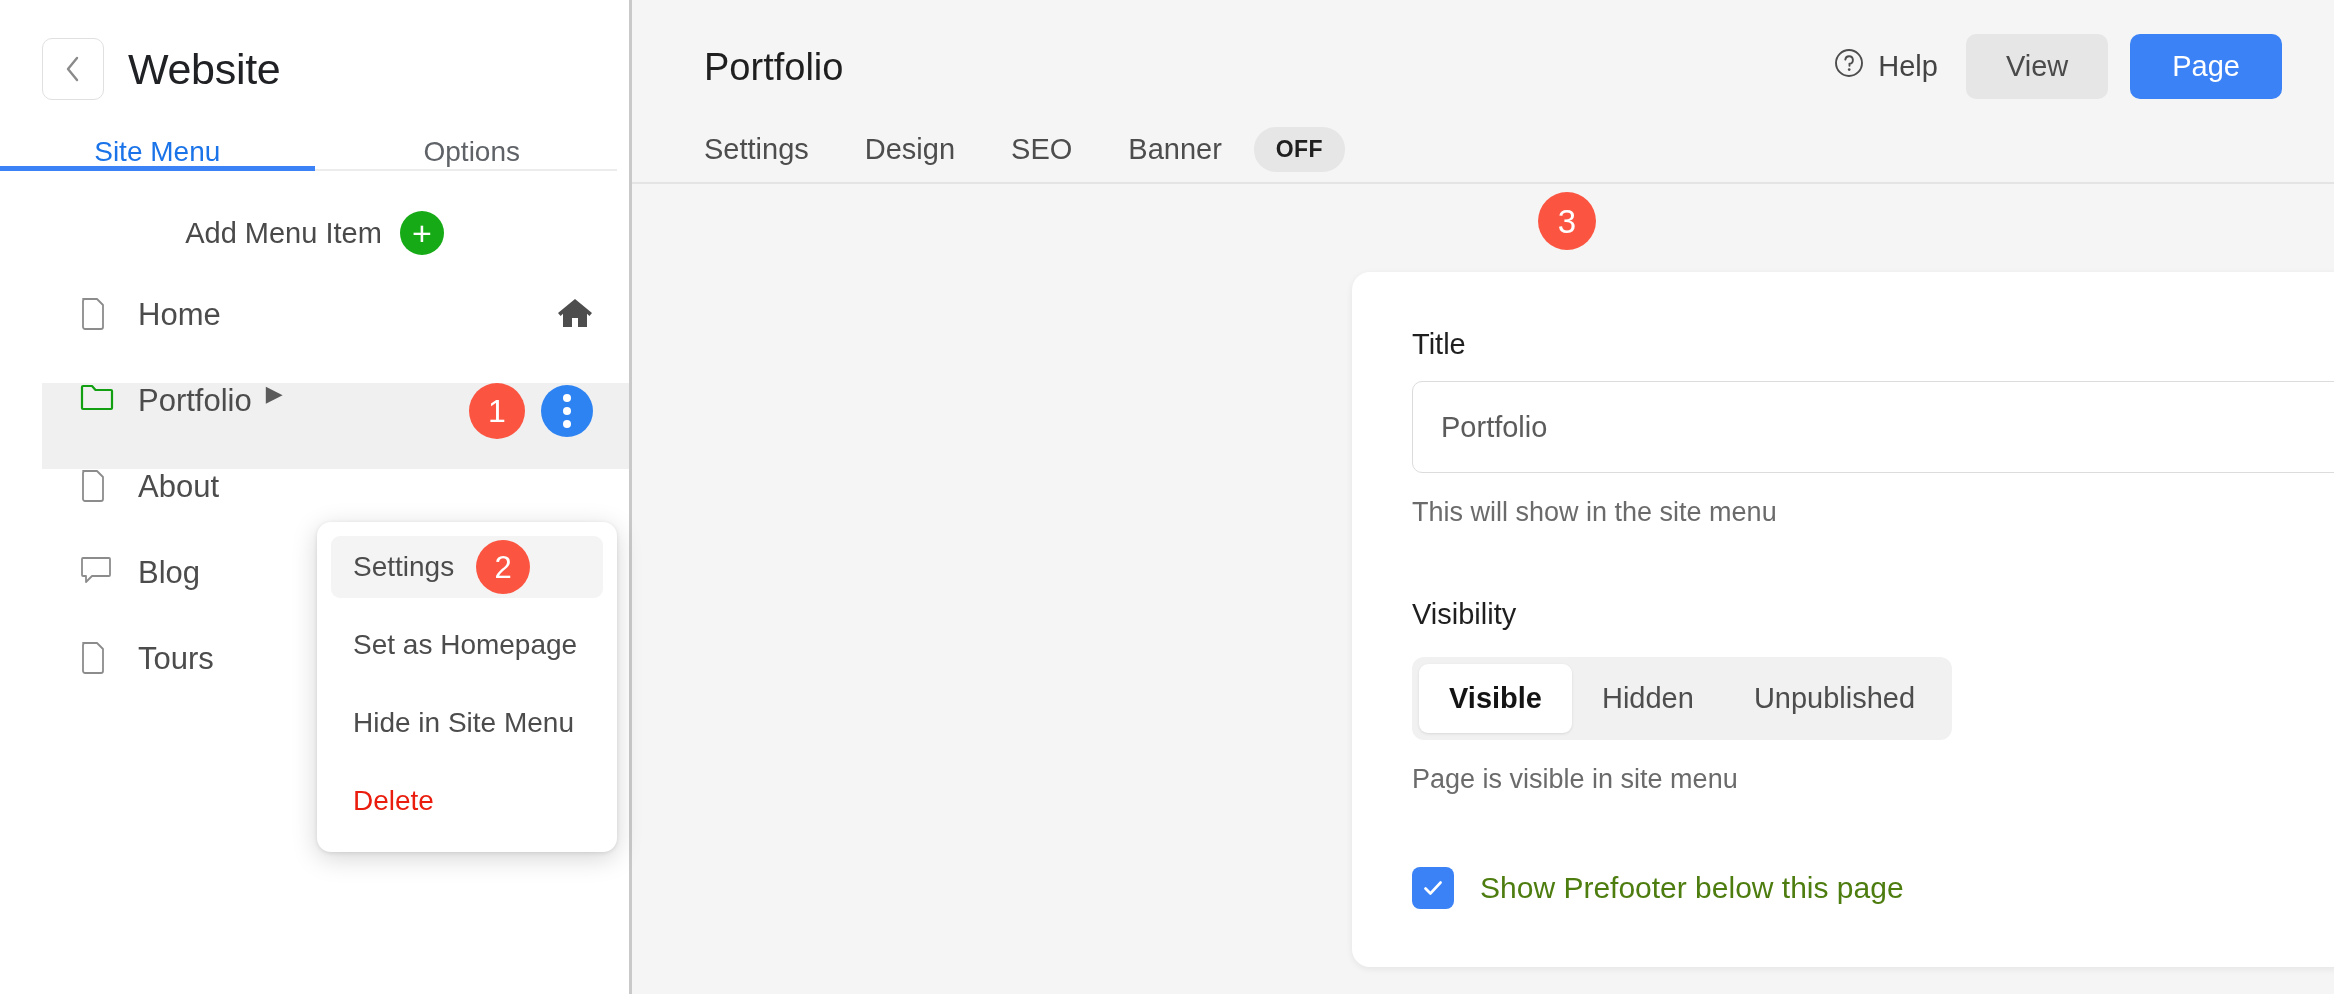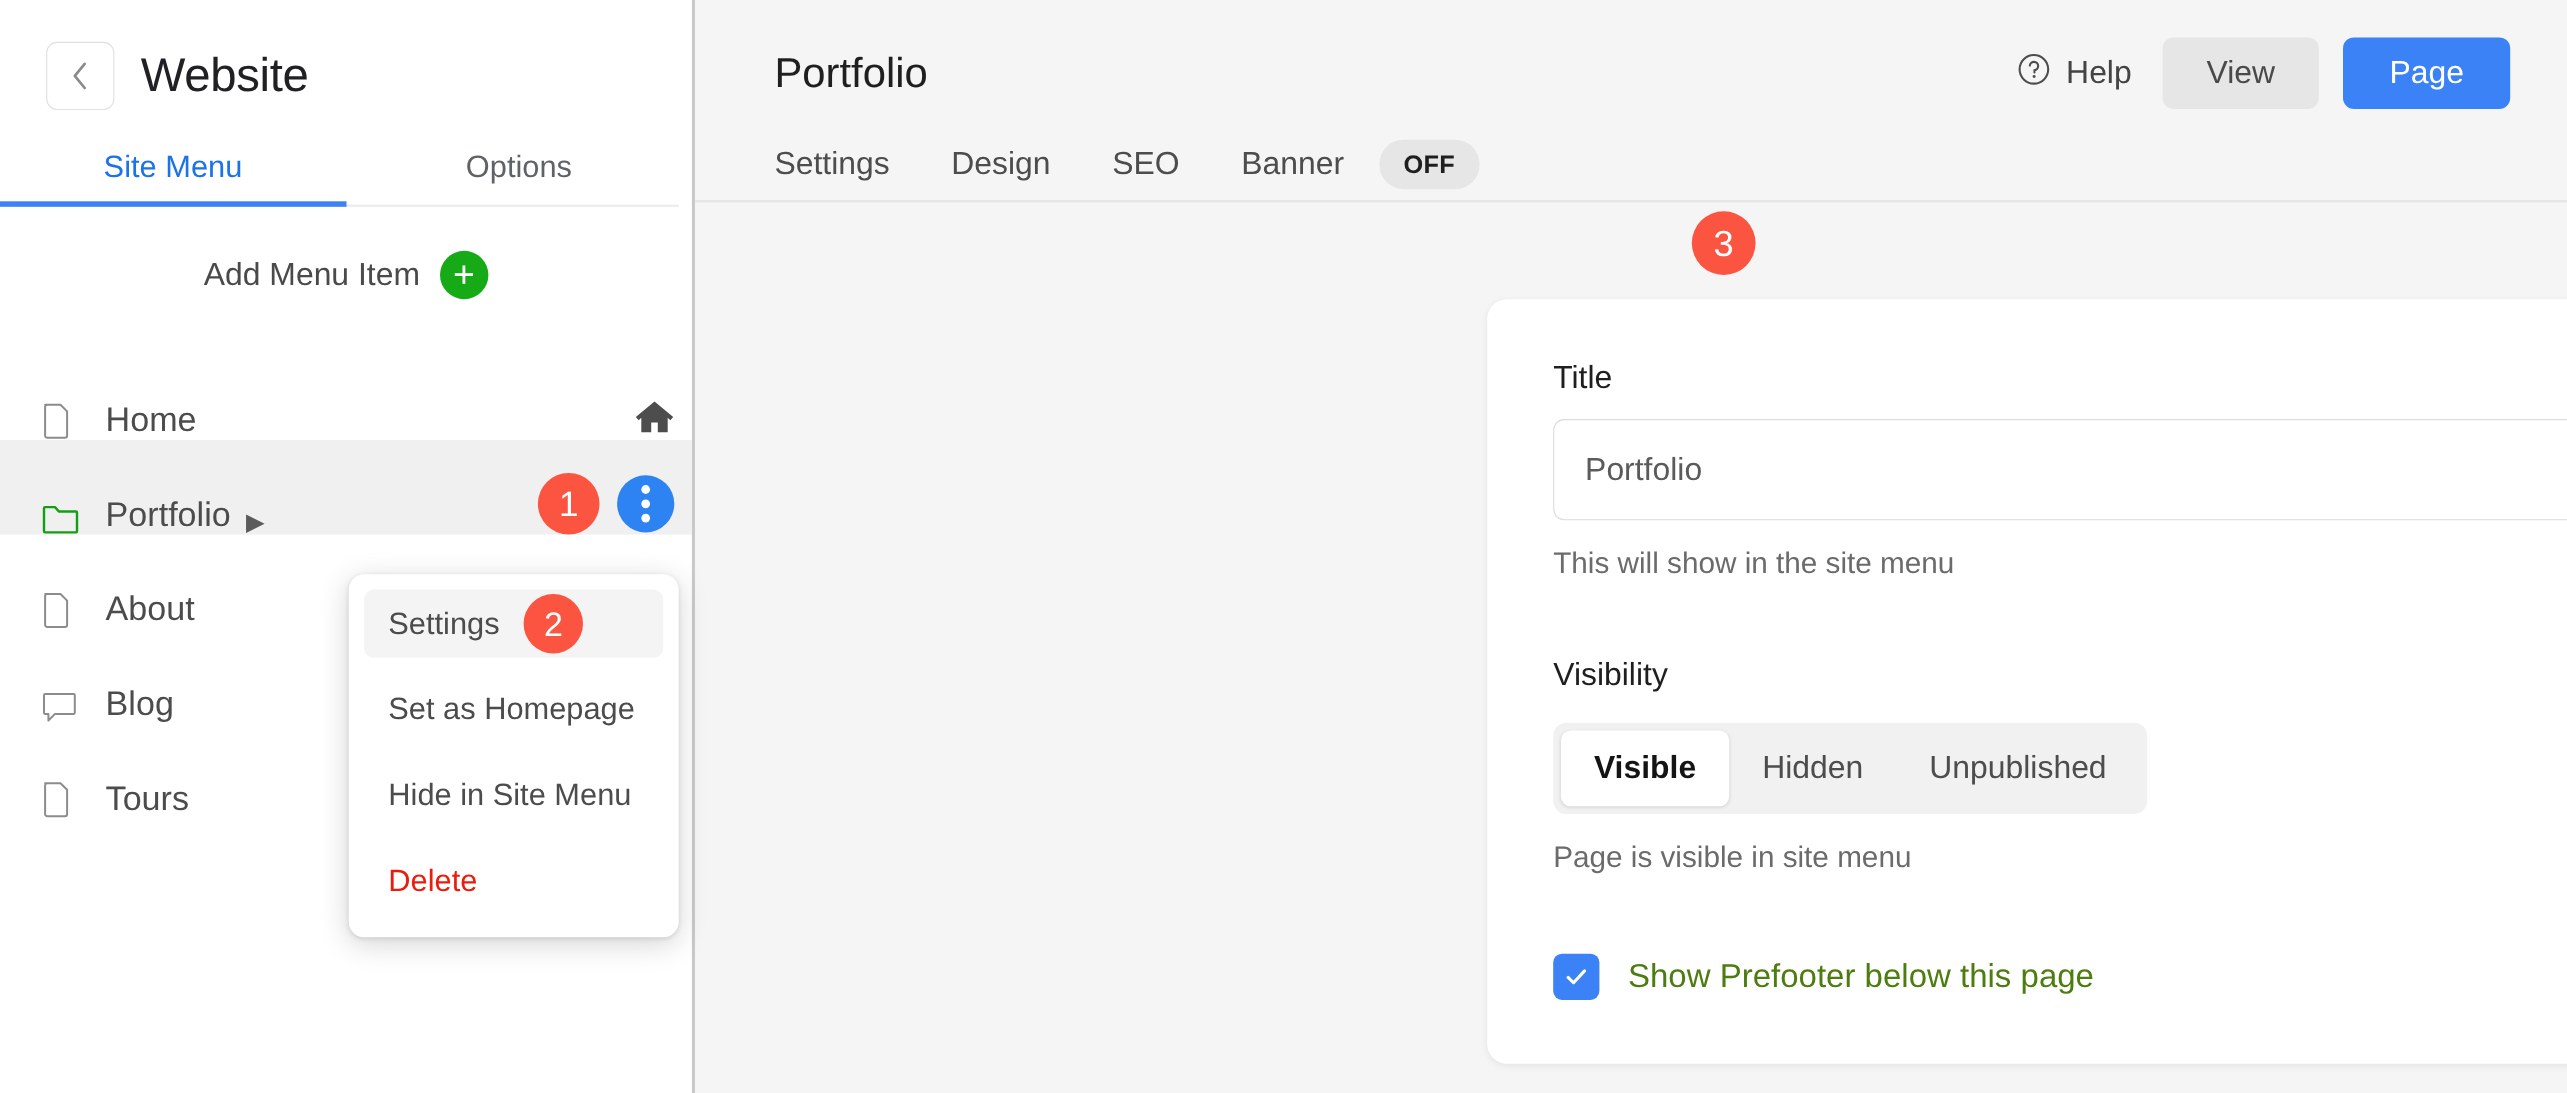--- a/index.html
+++ b/index.html
@@ -65,21 +65,21 @@
     position: absolute;
     left: 12px; right: 12px; bottom: 0;
     height: 2px;
     background: #ececec;
   }
   .tab {
     flex: 1;
     text-align: center;
     font-size: 28px;
     color: #5f6368;
-    padding-bottom: 20px;
+    padding-bottom: 3px;
     cursor: pointer;
     position: relative;
   }
   .tab.active { color: #1a73e8; }
   .tab.active::after {
     content: "";
     position: absolute;
     left: 0; right: 0; bottom: 0;
     height: 5px;
     background: #3b82f6;
@@ -110,24 +110,25 @@
     font-size: 34px;
     line-height: 1;
     font-weight: 400;
   }
 
   .menu-list { margin-top: 42px; }
 
   .menu-item {
     position: relative;
     display: flex;
-    align-items: flex-end;
+    align-items: flex-start;
     height: 86px;
-    padding: 0 16px 0 38px;
-    cursor: pointer;
+    padding: 0 36px 0 38px;
+    cursor: pointer;
+    margin-left: 42px;
   }
   .menu-item.selected { background: #f0f0f0; }
   .menu-icon {
     width: 34px;
     display: flex;
     align-items: center;
     justify-content: flex-start;
     flex: 0 0 34px;
     margin-right: 24px;
   }

